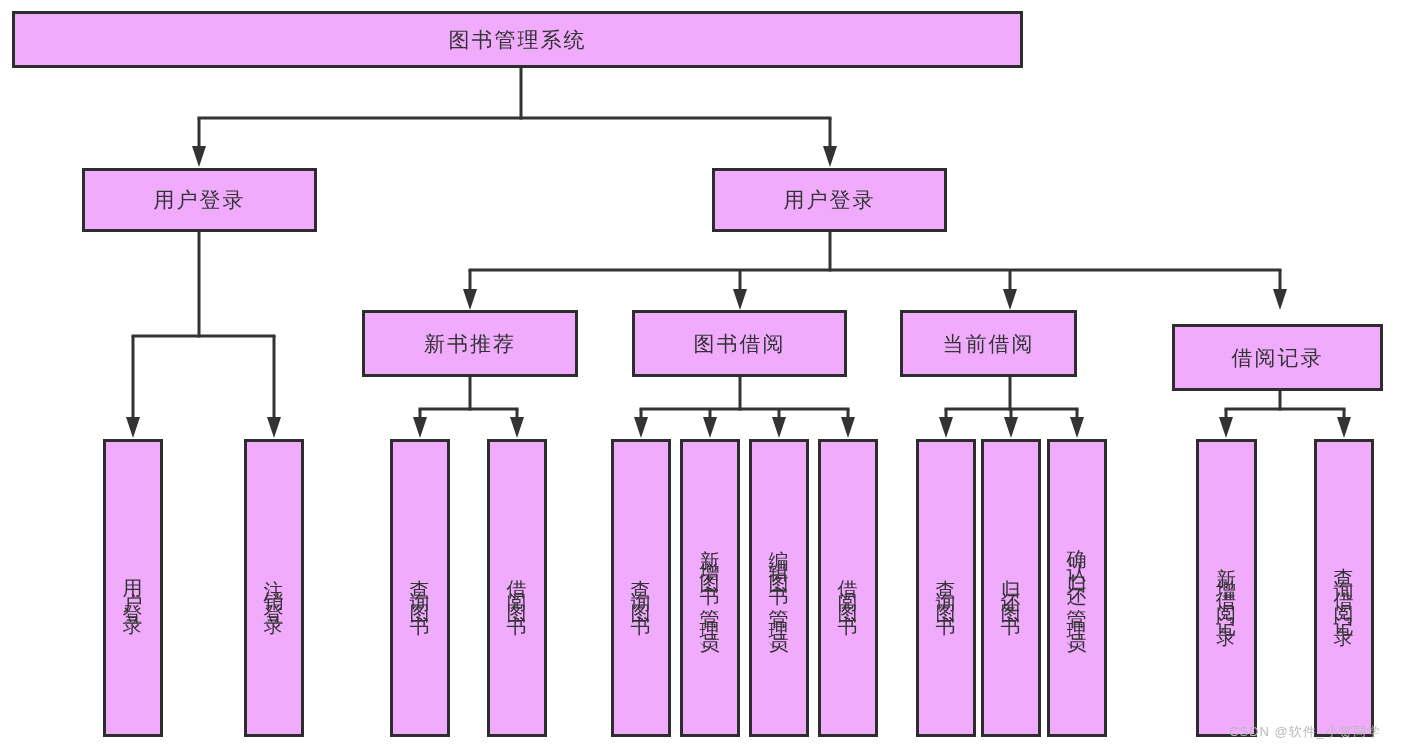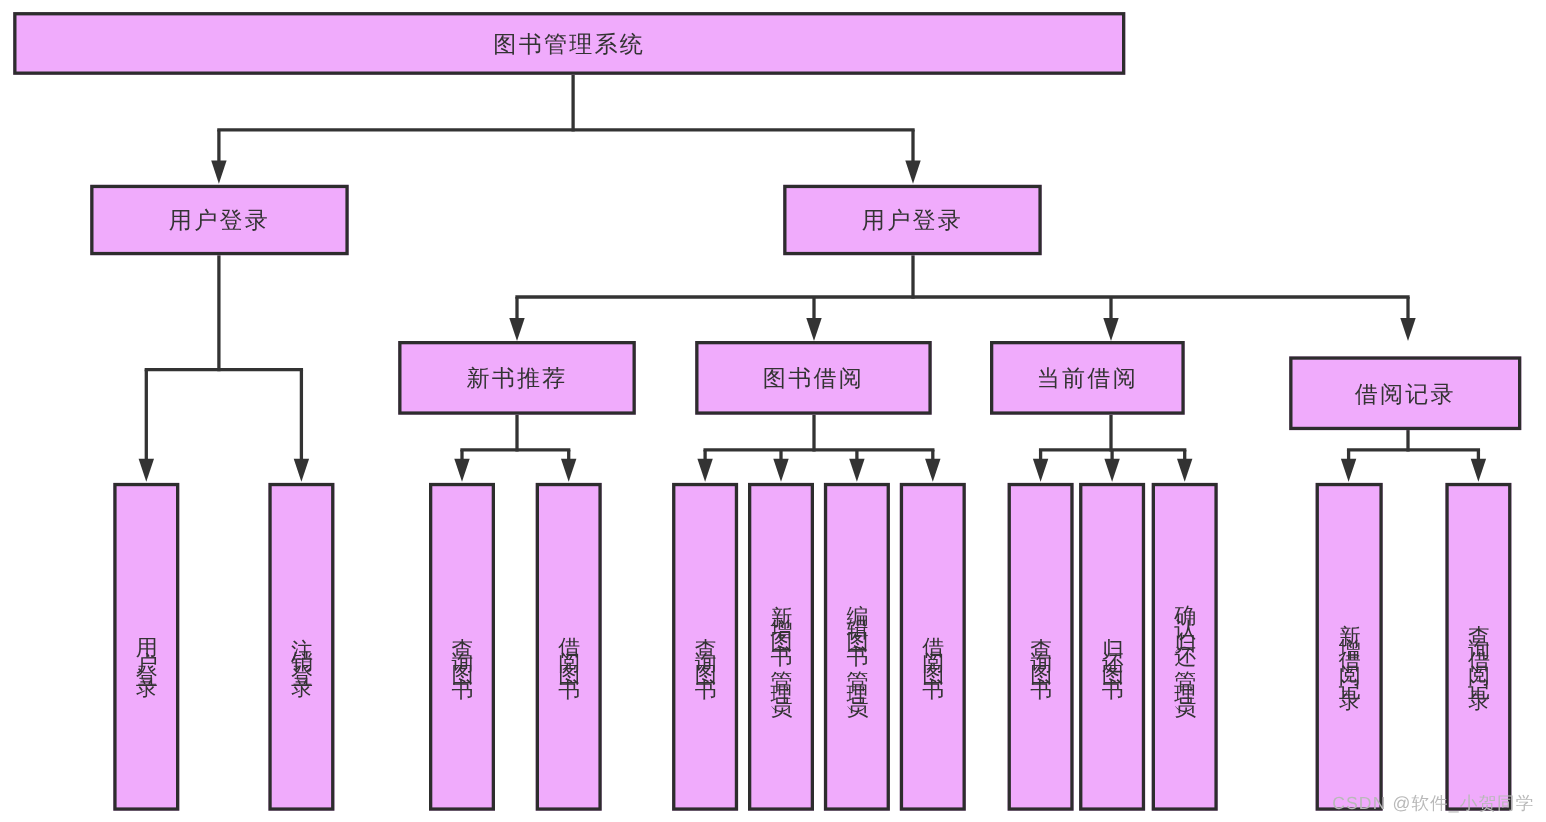--- a/index.html
+++ b/index.html
@@ -35,23 +35,23 @@
   }
   .node.v .lbl {
     writing-mode: vertical-lr;
     text-orientation: mixed;
     font-size: 20px;
     letter-spacing: 12px;
     line-height: 1;
   }
   #watermark {
     position: absolute;
-    right: 10px;
+    right: 24px;
     bottom: 6px;
-    font-size: 16px;
+    font-size: 13px;
     color: #b9b9b9;
     letter-spacing: 1px;
     white-space: nowrap;
   }
 </style>
 </head>
 <body>
 
 <div id="stage">
 

